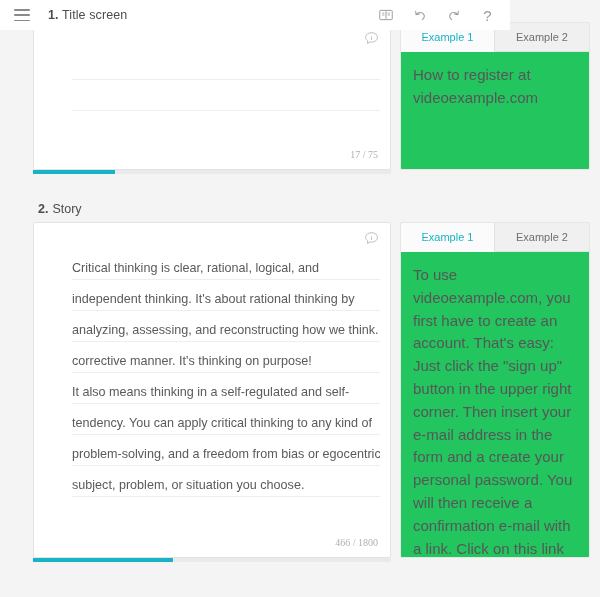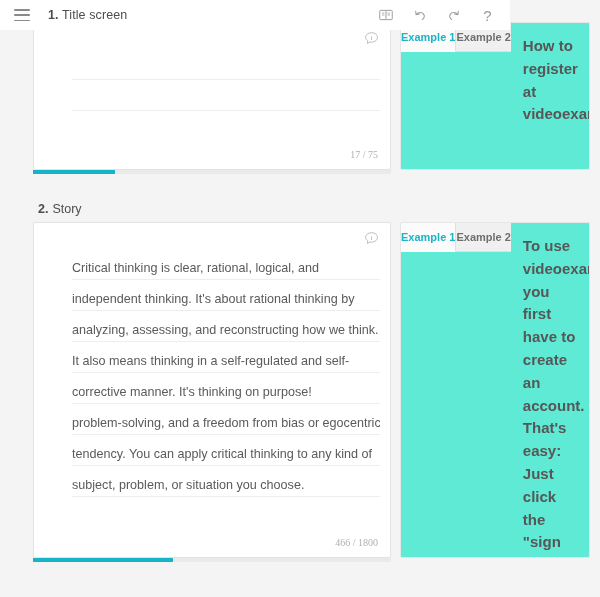--- a/index.html
+++ b/index.html
@@ -174,27 +174,26 @@
     background: #eaeaea;
   }
   .progress-fill {
     height: 4px;
     background: #17b3c6;
   }
 
   
   .panel {
     flex: 1 1 auto;
-    background: #5eead4;
+    background: #22c55e;
     border: 1px solid #e6e6e6;
     border-radius: 2px;
     display: flex;
-    flex-direction: row;
+    flex-direction: column;
     min-width: 0;
-    font-weight: bold;
   }
 
   .tabs {
     display: flex;
     height: 29px;
     flex: 0 0 auto;
   }
   .tab {
     flex: 1 1 50%;
     display: flex;
@@ -277,24 +276,24 @@
             <path d="M10 3.2c-3.9 0-7 2.4-7 5.4 0 1.7 1 3.2 2.6 4.2l-.5 3 3.1-1.7c.6.1 1.2.2 1.8.2 3.9 0 7-2.4 7-5.7S13.9 3.2 10 3.2z"></path>
             <circle cx="10" cy="7.3" r=".55" fill="currentColor" stroke="none"></circle>
             <path d="M10 8.8v2.3" stroke-linecap="round"></path>
           </svg>
         </div>
 
         <div class="lines">
           <div class="line">Critical thinking is clear, rational, logical, and</div>
           <div class="line">independent thinking. It's about rational thinking by</div>
           <div class="line">analyzing, assessing, and reconstructing how we think.</div>
+          <div class="line">corrective manner. It's thinking on purpose!</div>
           <div class="line">It also means thinking in a self-regulated and self-</div>
-          <div class="line">corrective manner. It's thinking on purpose!</div>
+          <div class="line">tendency. You can apply critical thinking to any kind of</div>
           <div class="line">problem-solving, and a freedom from bias or egocentric</div>
-          <div class="line">tendency. You can apply critical thinking to any kind of</div>
           <div class="line">subject, problem, or situation you choose.</div>
         </div>
 
         <div class="card-footer">466 / 1800</div>
       </div>
 
       <div class="panel" style="height:336px;">
         <div class="tabs">
           <div class="tab active">Example 1</div>
           <div class="tab">Example 2</div>

